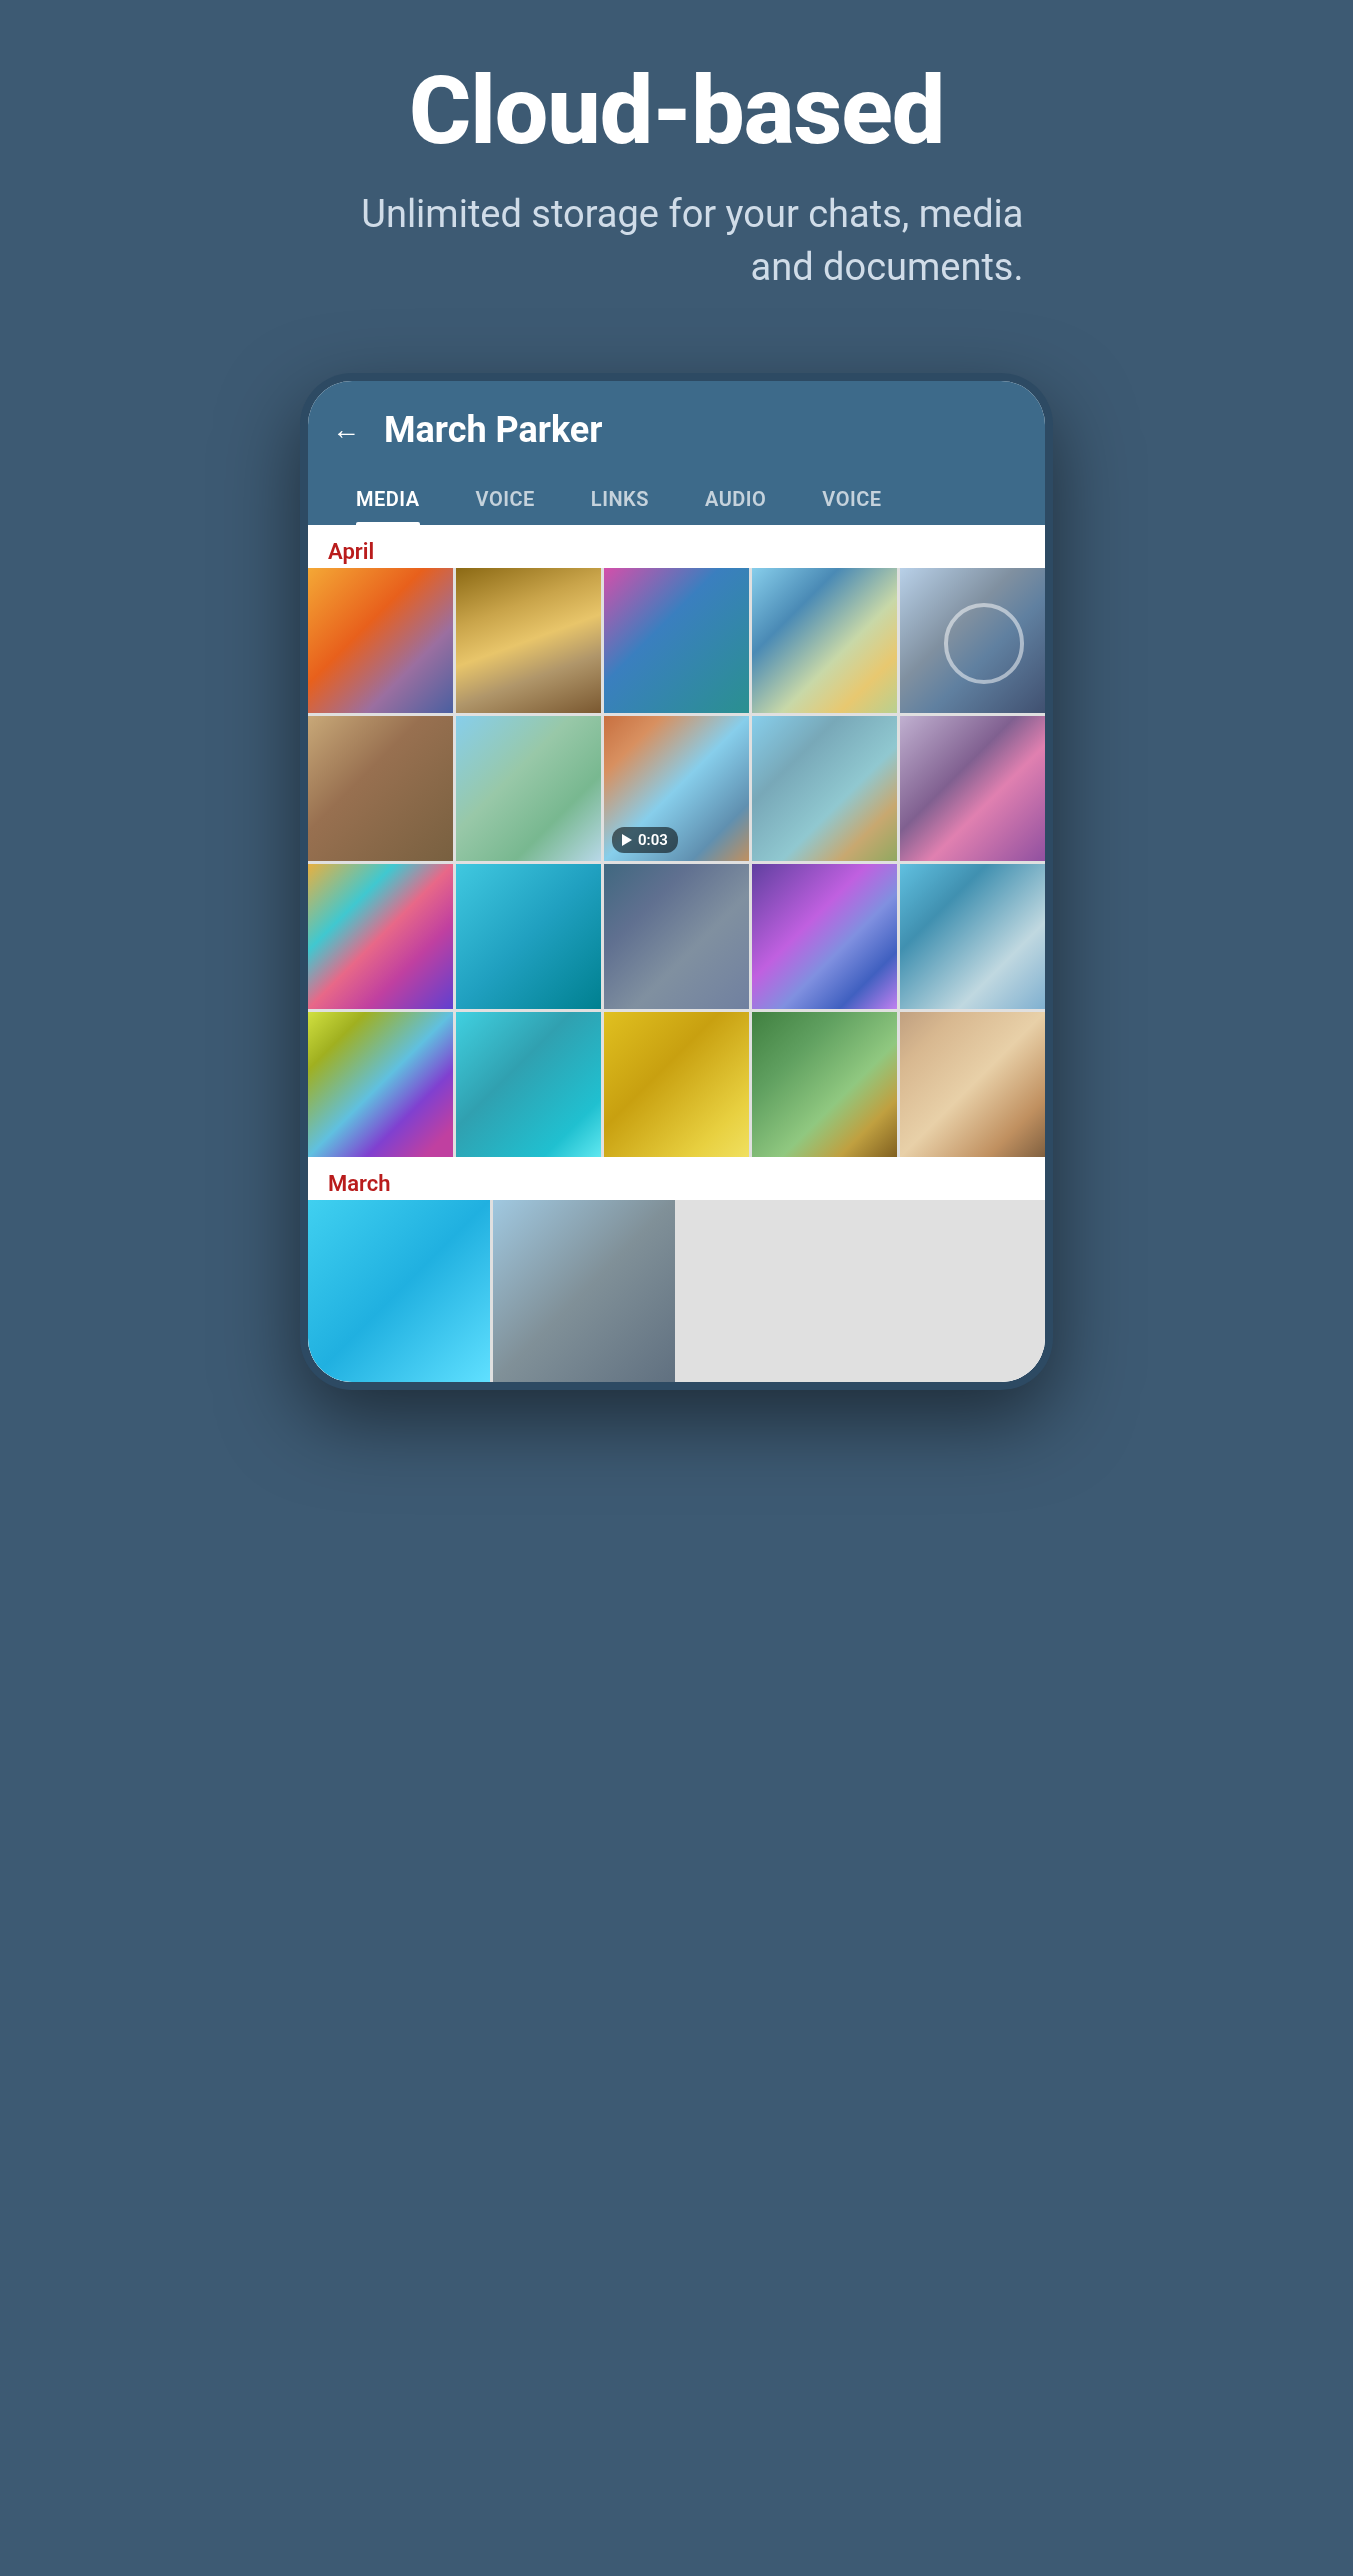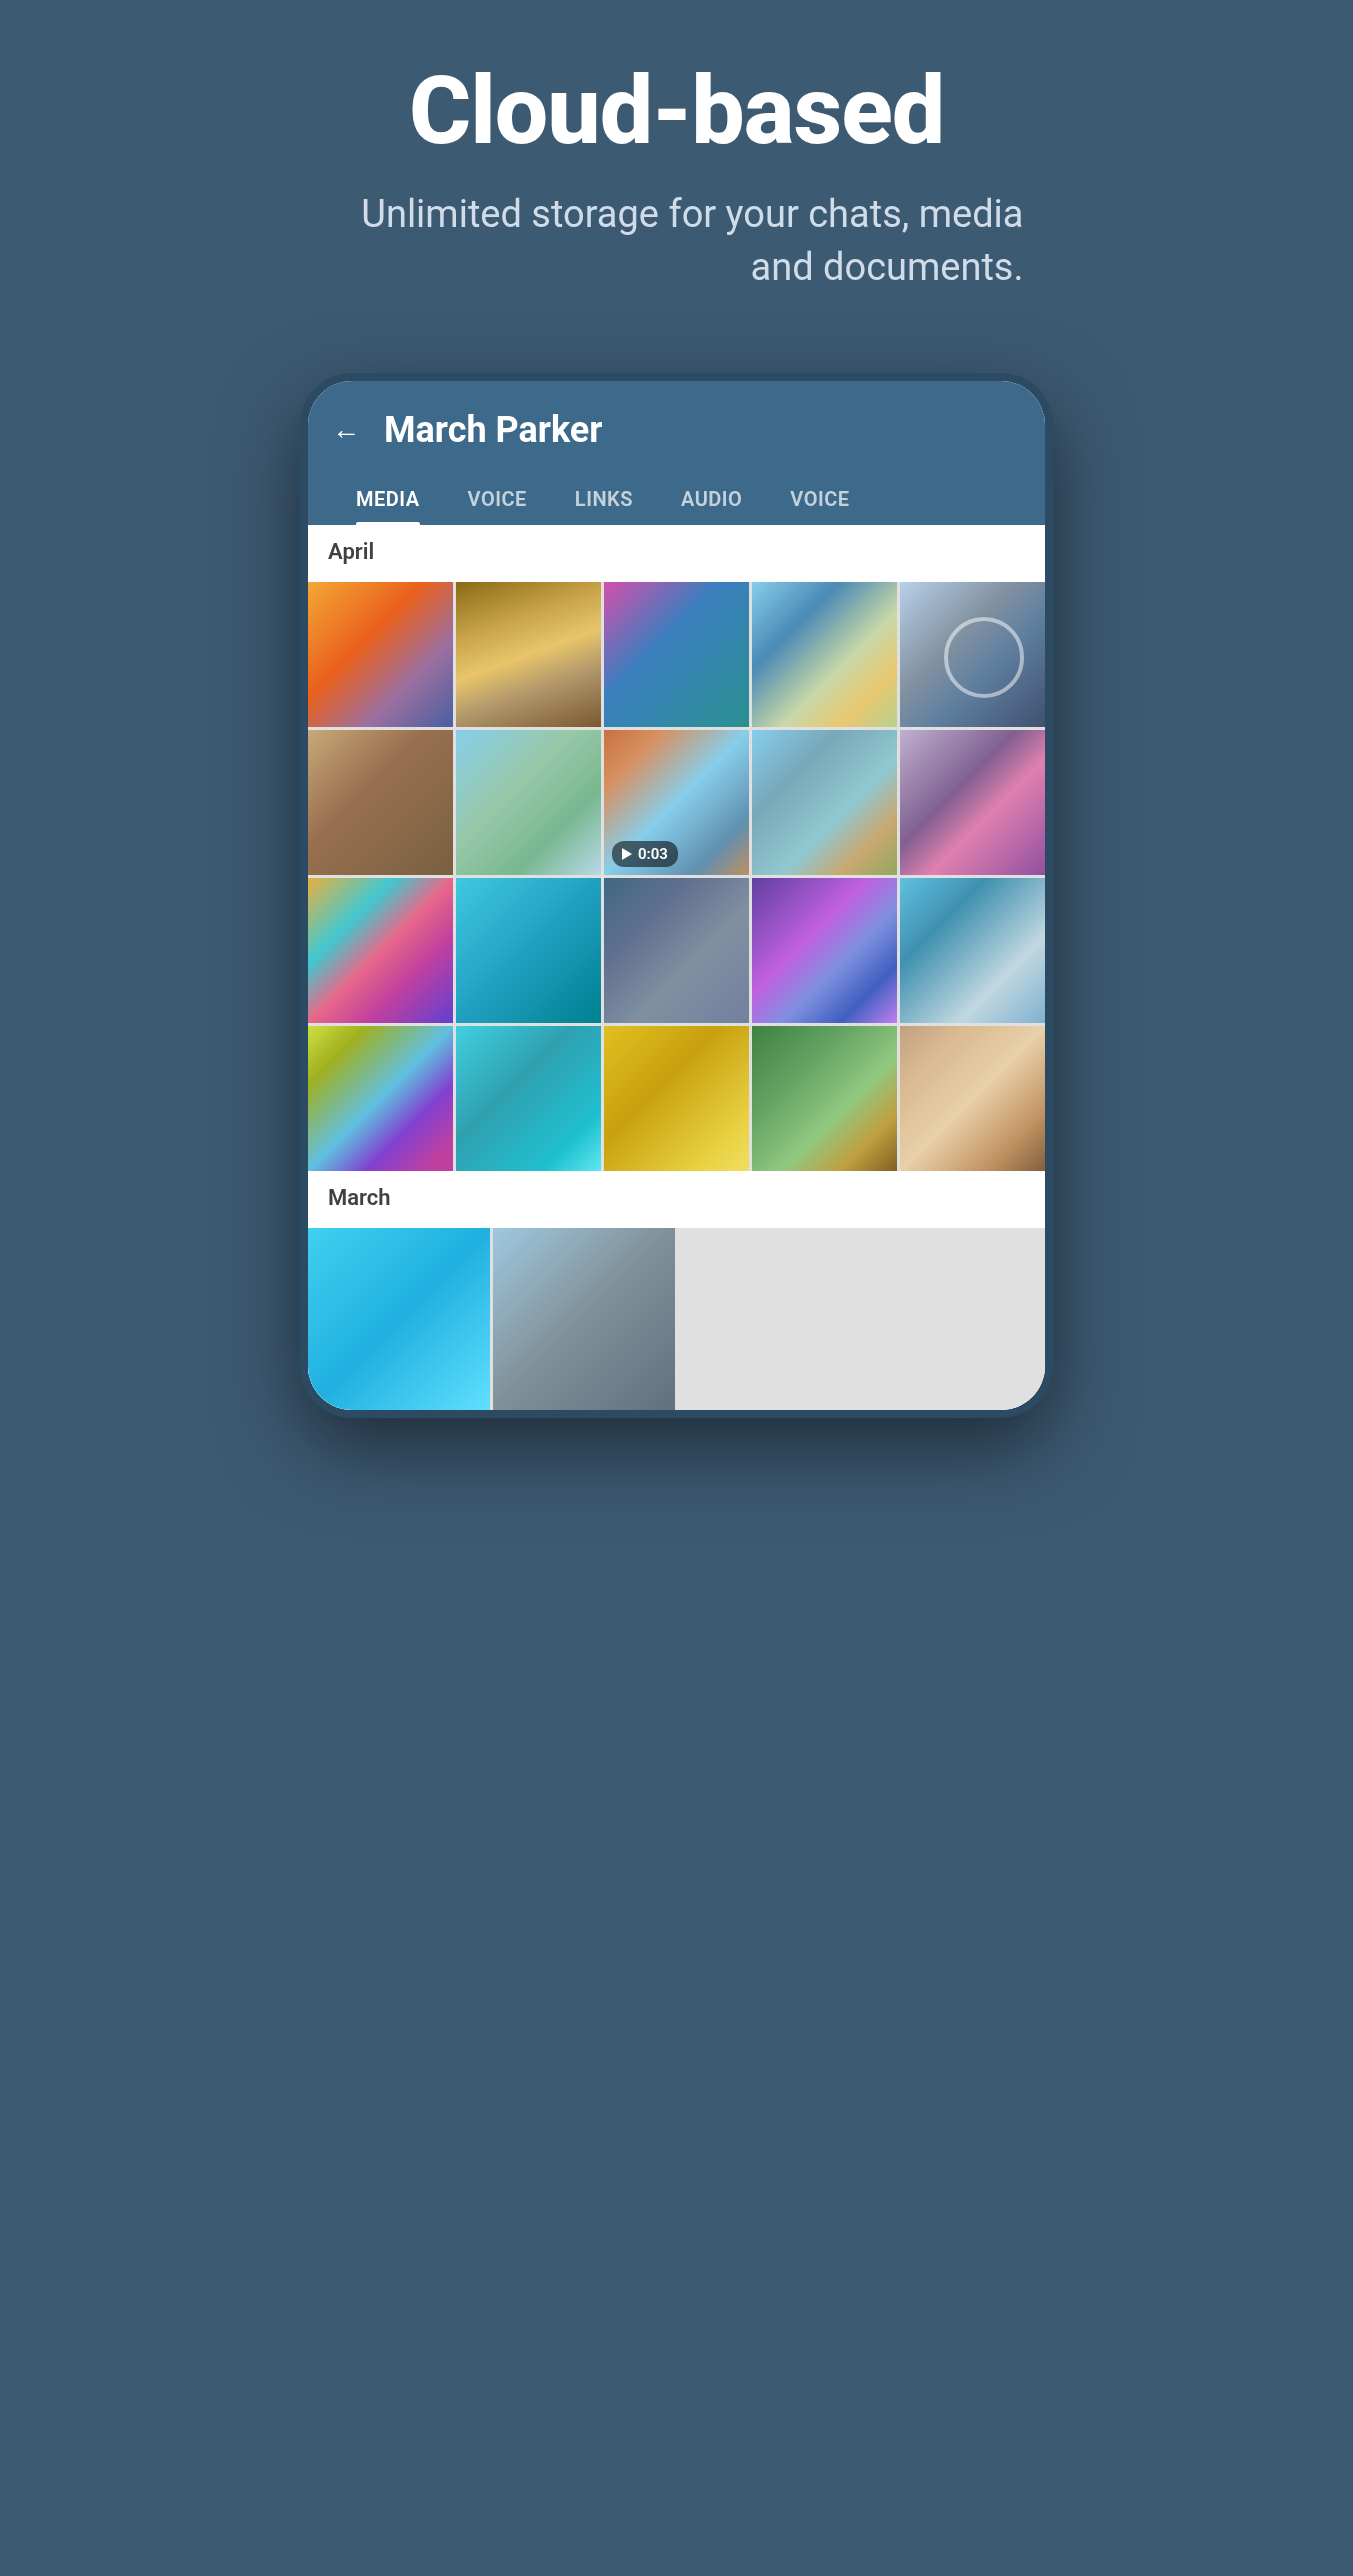--- a/index.html
+++ b/index.html
@@ -71,21 +71,21 @@
 
     .app-header-title {
       color: #ffffff;
       font-size: 36px;
       font-weight: 700;
     }
 
     
     .tabs {
       display: flex;
-      gap: 0;
+      gap: 8px;
     }
 
     .tab {
       color: rgba(255,255,255,0.7);
       font-size: 20px;
       font-weight: 600;
       padding: 12px 24px 14px;
       cursor: pointer;
       letter-spacing: 0.5px;
       position: relative;
@@ -107,22 +107,22 @@
     }
 
     
     .content-area {
       background: #ffffff;
     }
 
     .month-label {
       font-size: 22px;
       font-weight: 600;
-      color: #404040;
-      padding: 14px 20px 18px;
+      color: #b91c1c;
+      padding: 14px 20px 4px;
       background: #fff;
     }
 
     
     .photo-grid {
       display: grid;
       grid-template-columns: repeat(5, 1fr);
       gap: 3px;
       background: #e0e0e0;
     }

